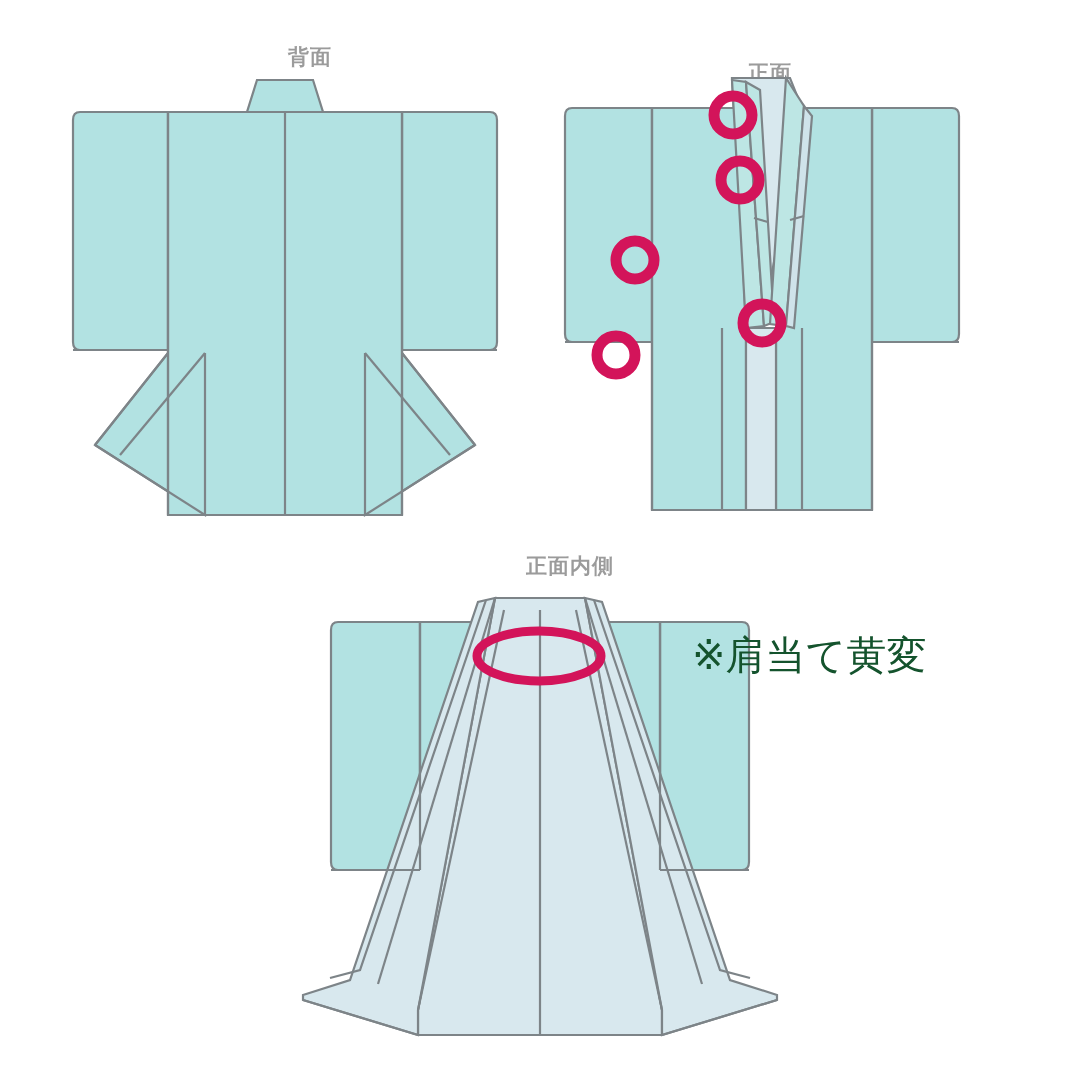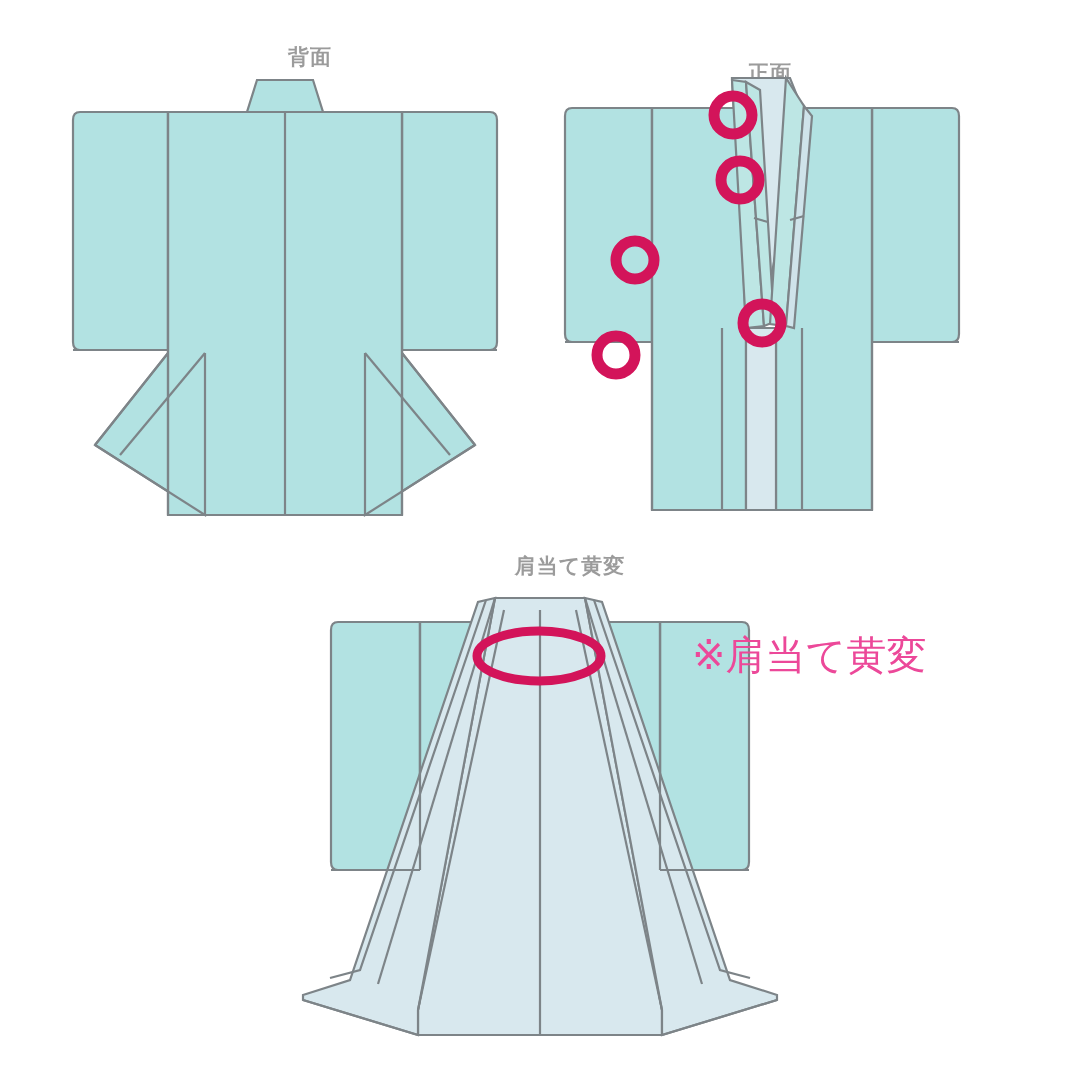--- a/index.html
+++ b/index.html
@@ -31,21 +31,21 @@
   }
   #label-back  { left: 0px;   top: 43px;  width: 620px; }
   #label-front { left: 460px; top: 59px;  width: 620px; }
   #label-inner { left: 260px; top: 552px; width: 620px; }
 
   .annotation-note {
     position: absolute;
     left: 692px;
     top: 628px;
     font-size: 40px;
-    color: #ec4899;
+    color: #14532d;
     letter-spacing: 0px;
     white-space: nowrap;
     font-family: "DejaVu Sans", "Liberation Sans", sans-serif;
     user-select: none;
   }
 
   svg.diagram {
     position: absolute;
     display: block;
   }
@@ -143,21 +143,21 @@
     <line class="seam" x1="15" y1="272" x2="102" y2="272"></line>
     <line class="seam" x1="322" y1="272" x2="409" y2="272"></line>
 
     <circle class="mark-ring" cx="183" cy="45" r="19"></circle>
     <circle class="mark-ring" cx="190" cy="110" r="19"></circle>
     <circle class="mark-ring" cx="85" cy="190" r="19"></circle>
     <circle class="mark-ring" cx="212" cy="253" r="19"></circle>
     <circle class="mark-ring" cx="66" cy="285" r="19"></circle>
   </svg>
 
-  <div class="view-label" id="label-inner">肩当て黄変</div>
+  <div class="view-label" id="label-inner">正面内側</div>
 
   <svg class="diagram" id="svg-inner" width="500" height="480" viewBox="0 0 500 480">
 
     <path class="fabric" d="M 48 42 L 130 42 L 130 290 L 48 290 Q 41 290 41 282 L 41 50 Q 41 42 48 42 Z"></path>
 
     <path class="fabric" d="M 370 42 L 452 42 Q 459 42 459 50 L 459 282 Q 459 290 452 290 L 370 290 Z"></path>
 
     <path class="fabric" d="M 130 42 L 205 42 L 130 290 L 130 290 Z"></path>
 
     <path class="fabric" d="M 295 42 L 370 42 L 370 290 L 295 42 Z"></path>

